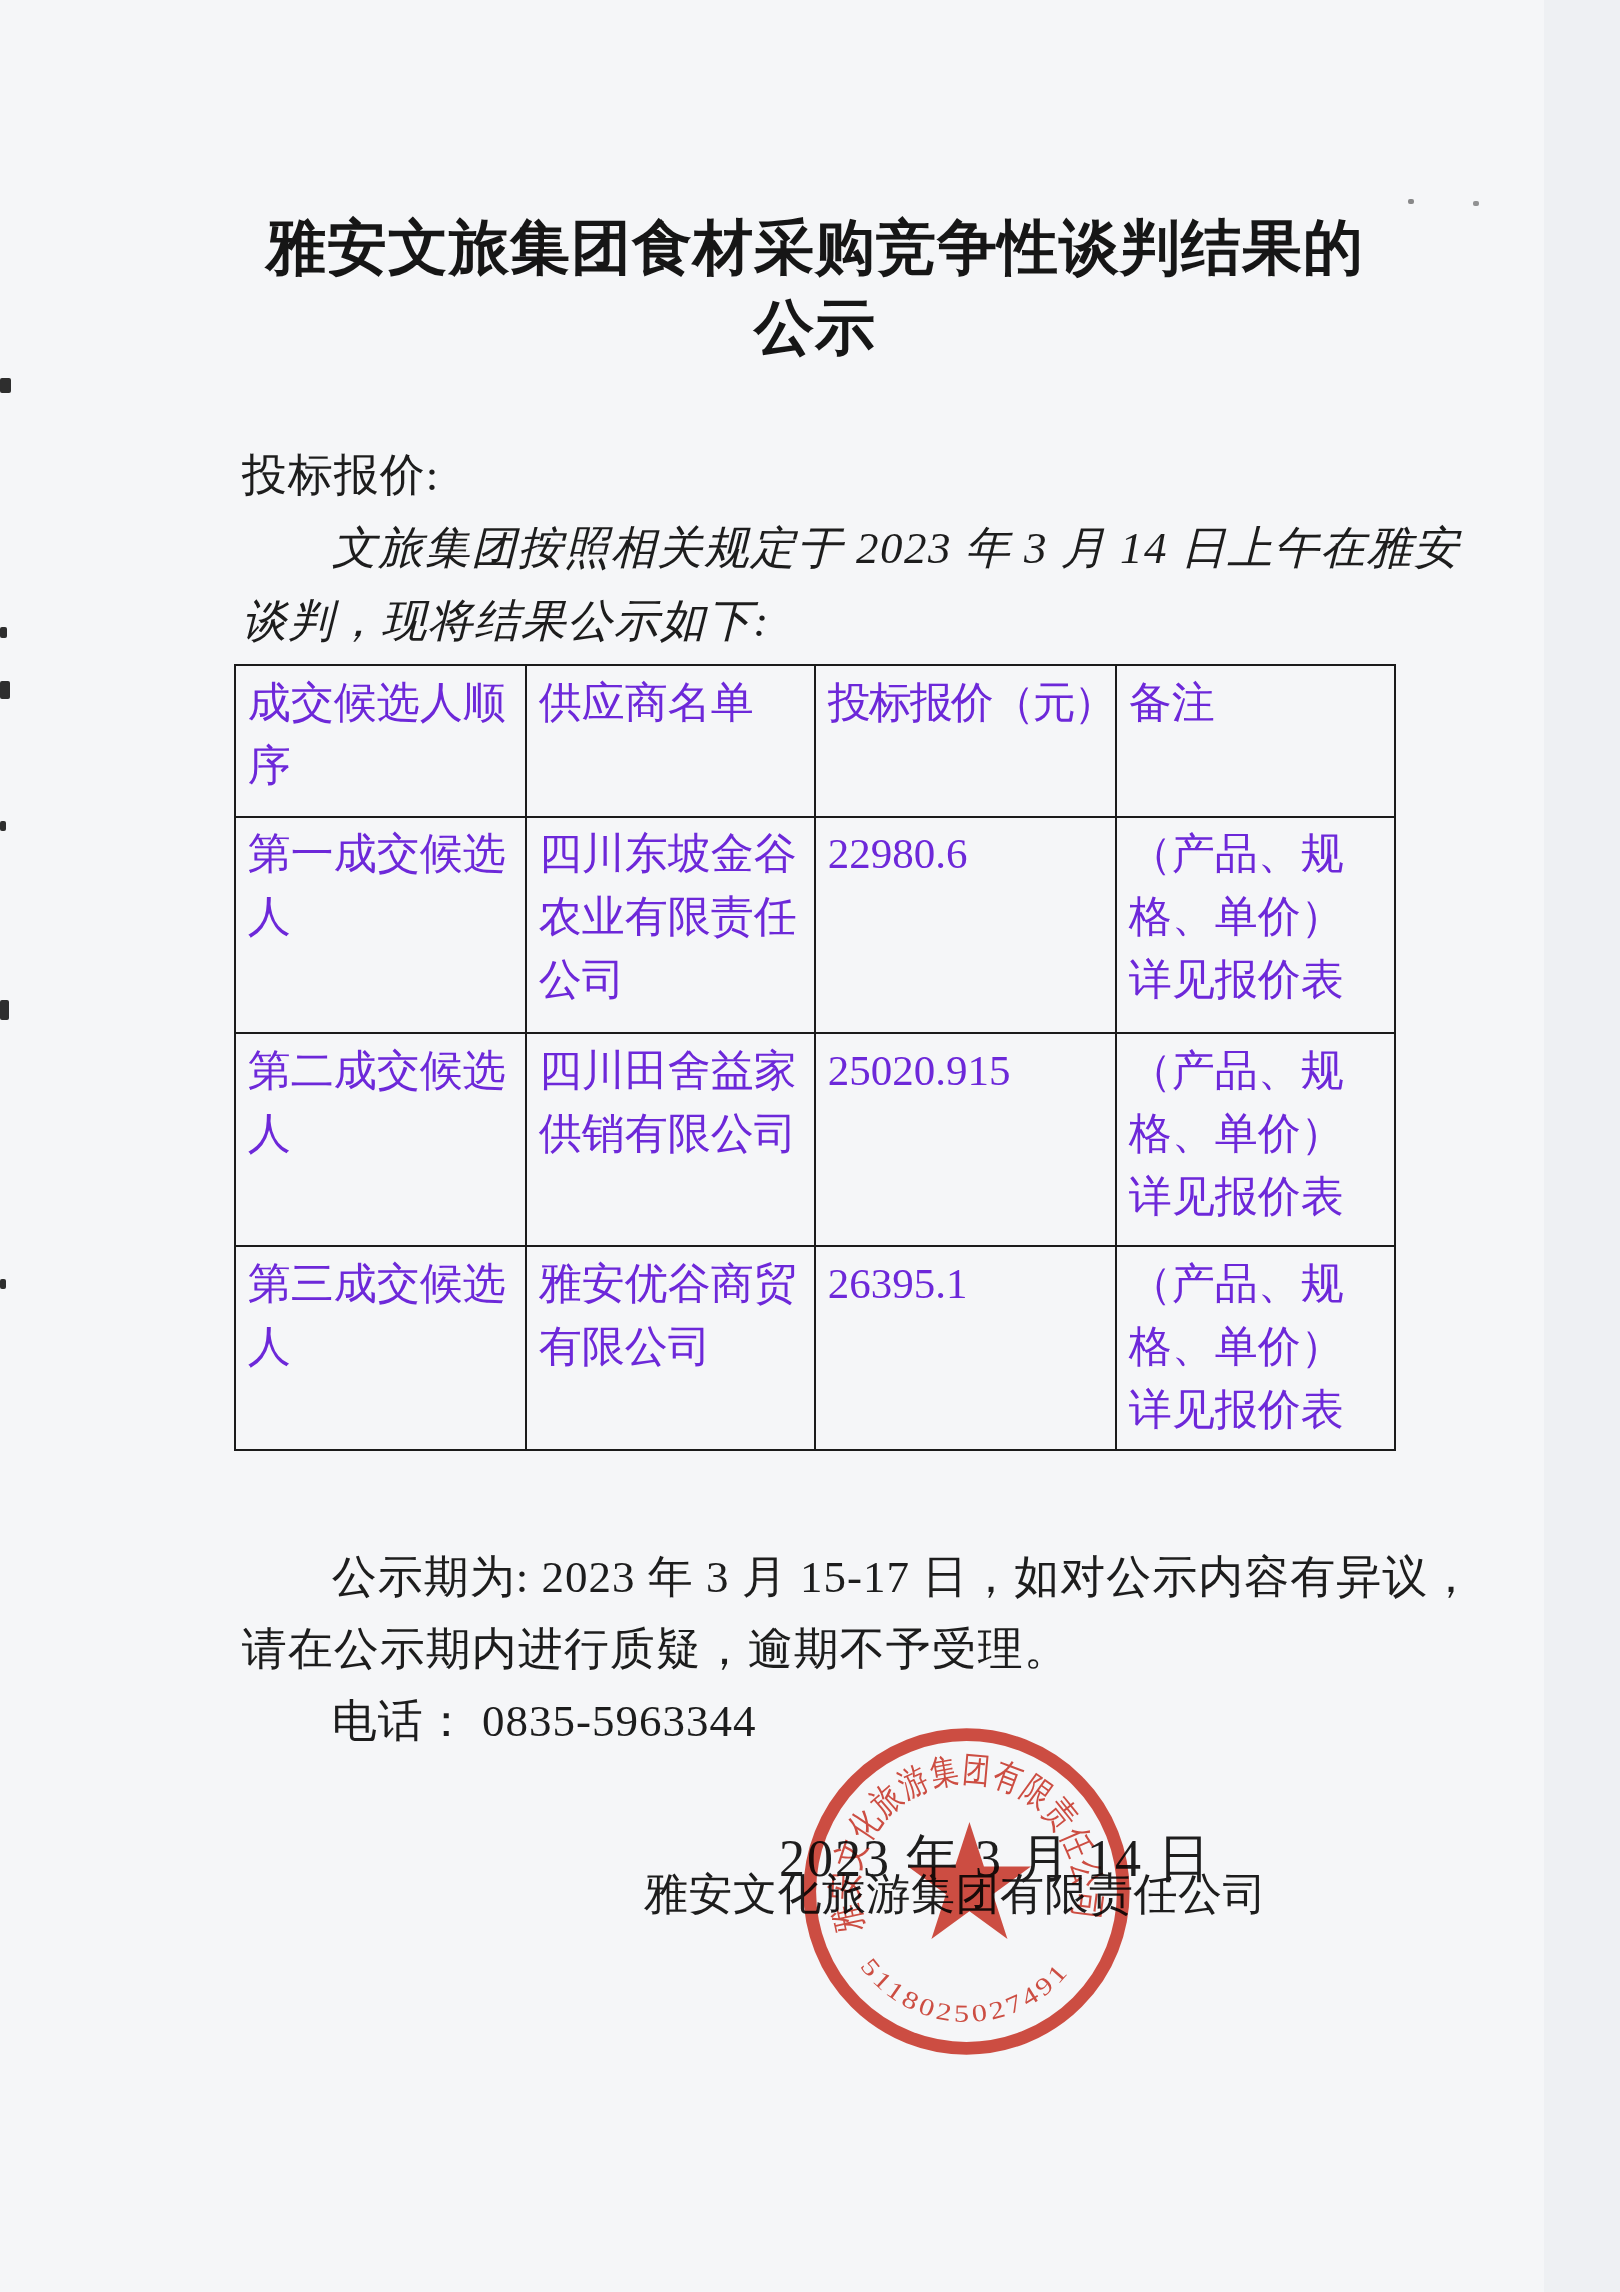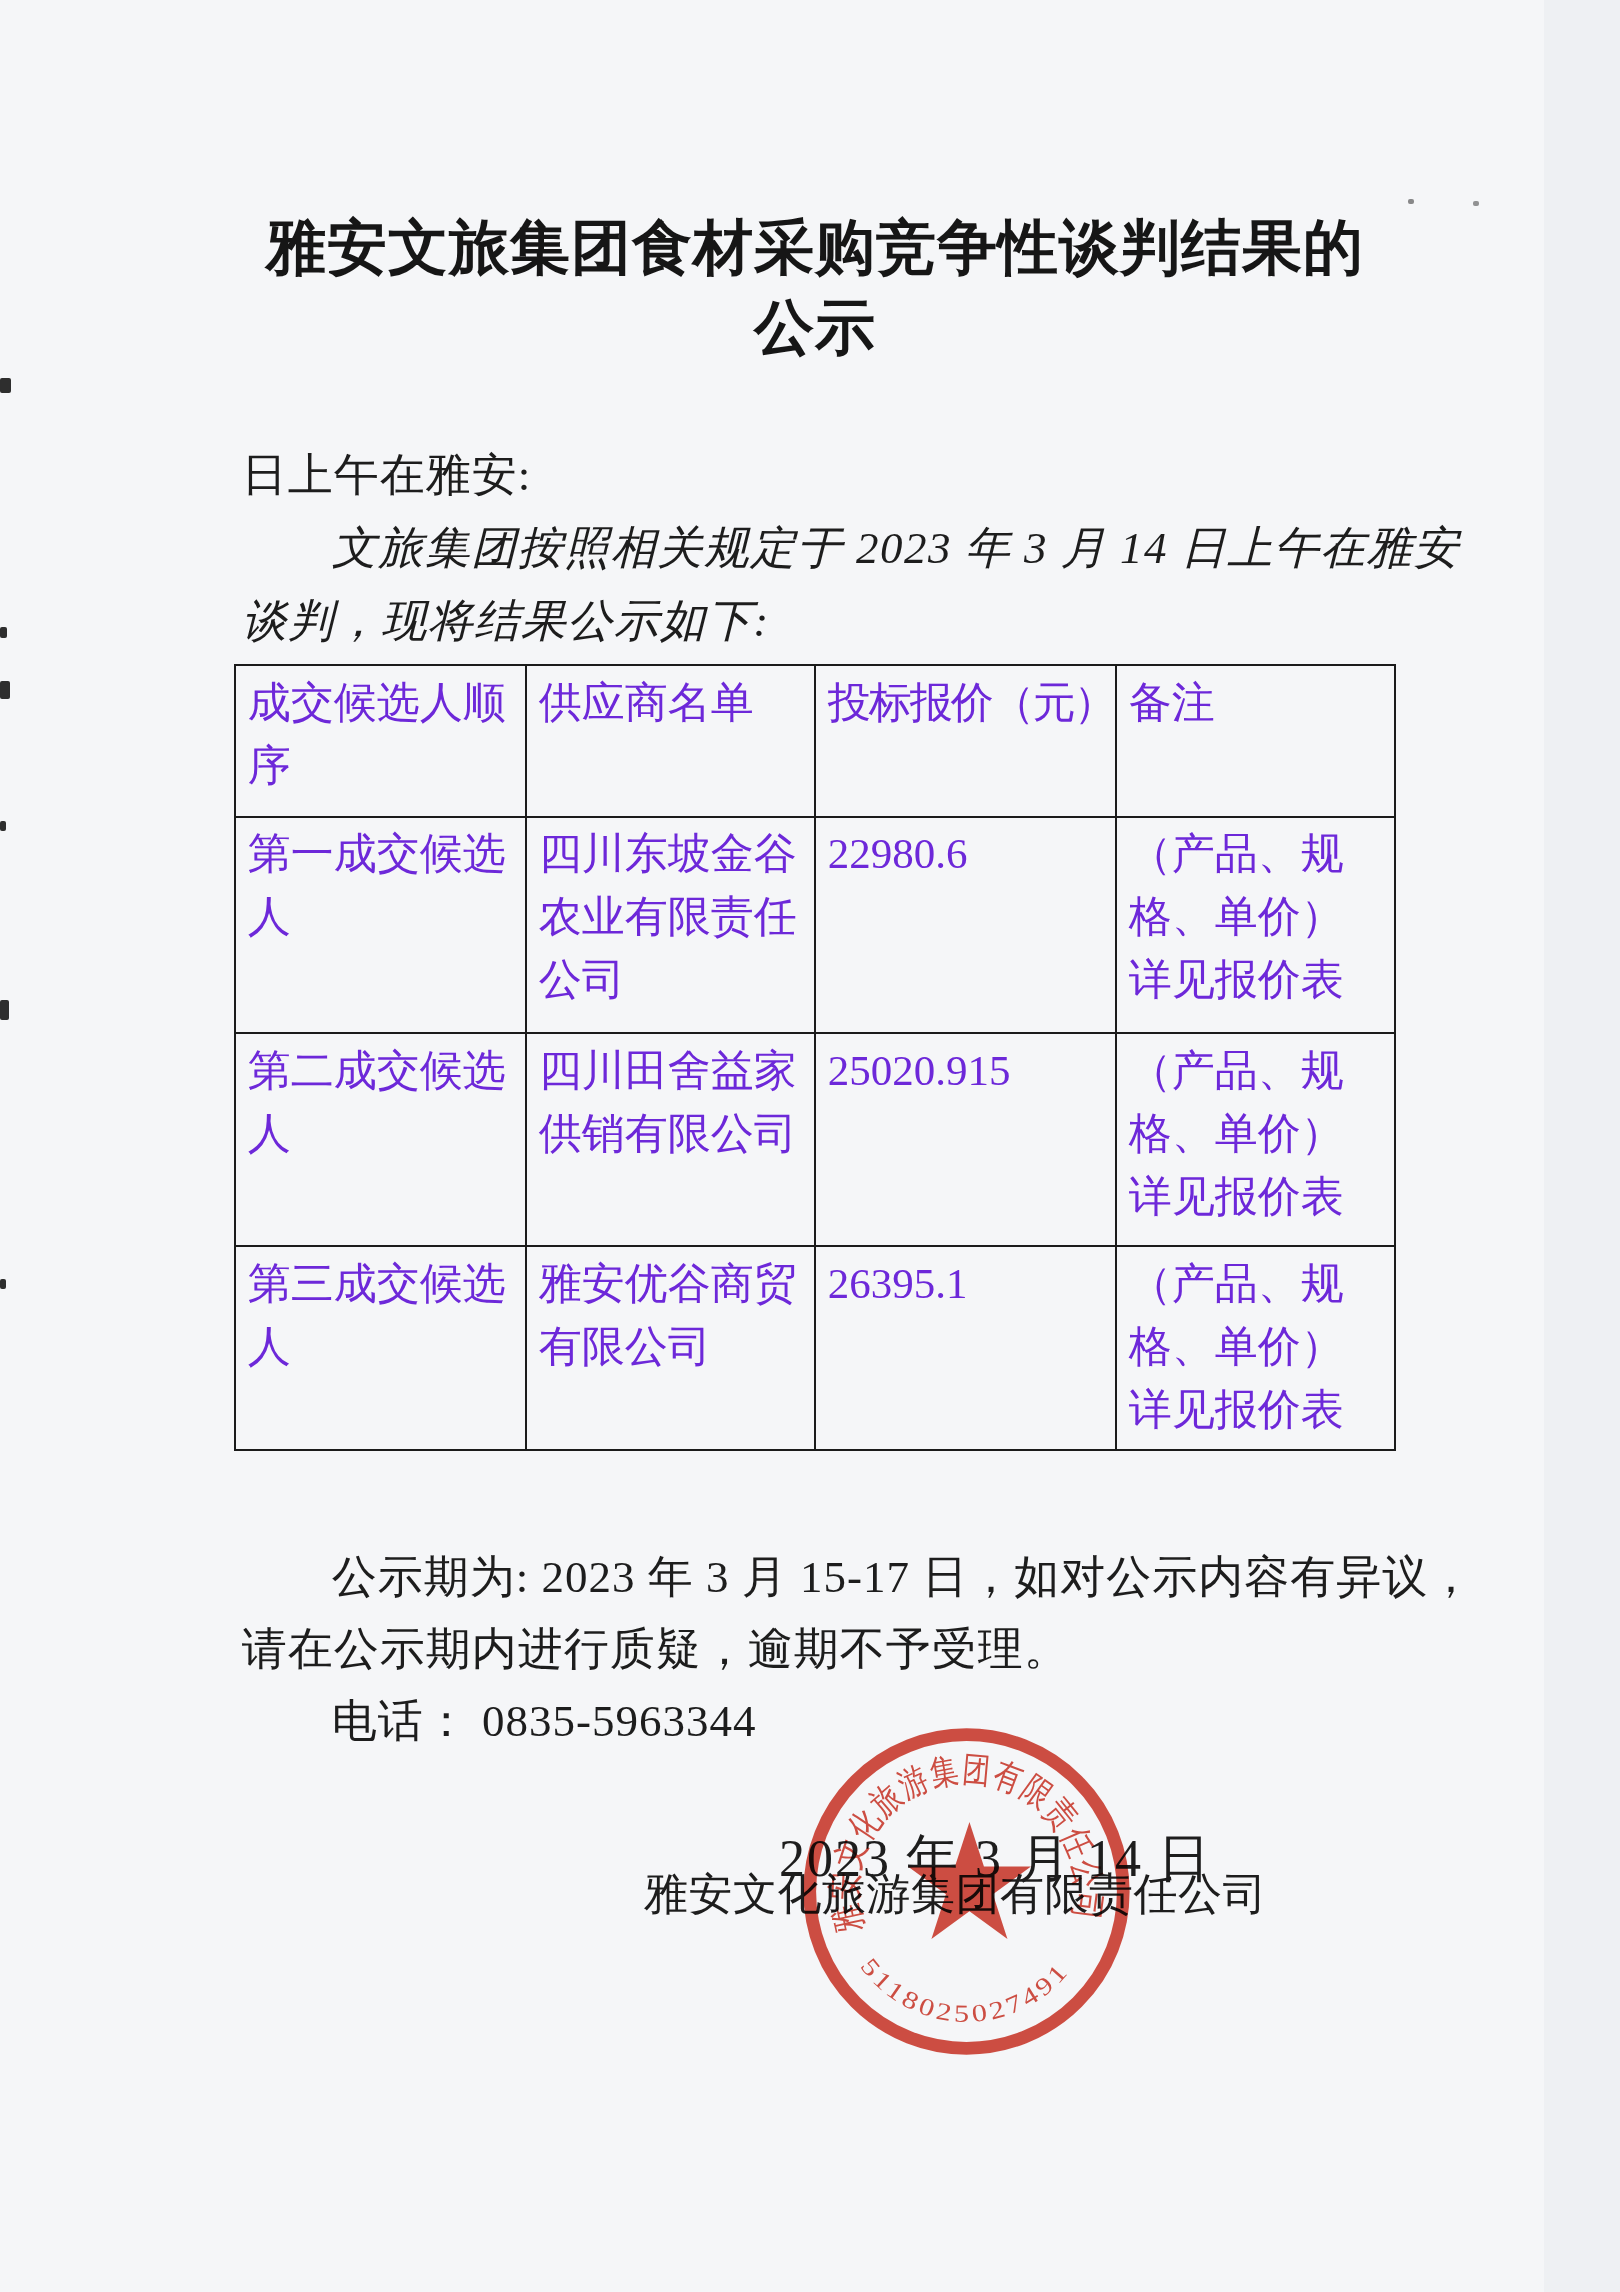--- a/index.html
+++ b/index.html
@@ -65,21 +65,21 @@
 
 <div class="page">
 
   <div class="content">
 
     <h1 class="doc-title">
       <span class="t-line">雅安文旅集团食材采购竞争性谈判结果的</span>
       <span class="t-line">公示</span>
     </h1>
 
-    <div class="salutation">日上午在雅安:</div>
+    <div class="salutation">投标报价:</div>
 
     <div class="para-line indent-2em">文旅集团按照相关规定于 2023 年 3 月 14 日上午在雅安</div>
     <div class="para-line">谈判，现将结果公示如下:</div>
 
     <table class="result-table">
       <colgroup>
           <col class="c1">
           <col class="c2">
           <col class="c3">
           <col class="c4">

